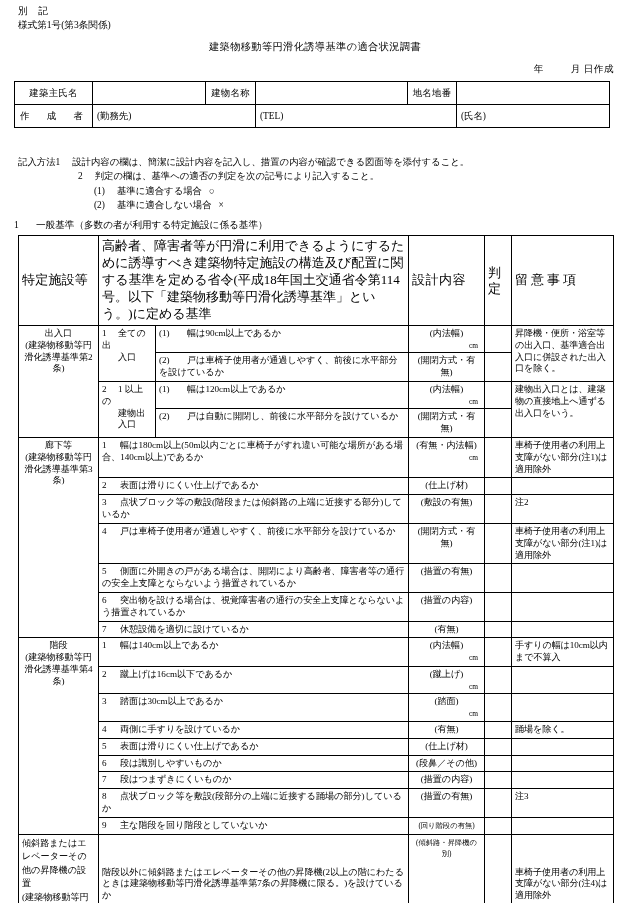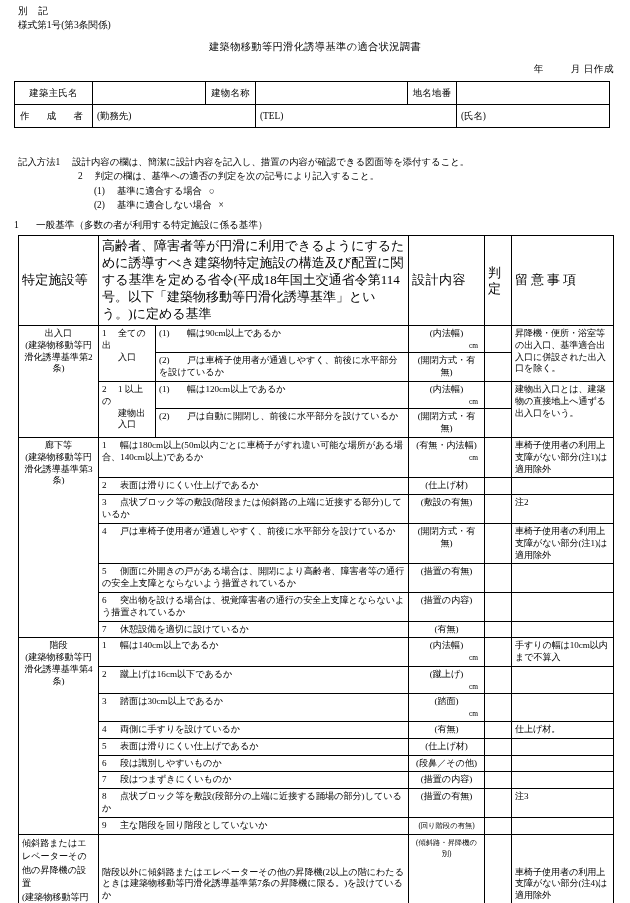--- a/index.html
+++ b/index.html
@@ -406,21 +406,21 @@
         </td>
         <td class="judge"></td>
         <td class="note"></td>
       </tr>
       <tr>
         <td class="crit" colspan="2">
           <span class="n">4</span><span>両側に手すりを設けているか</span>
         </td>
         <td class="design"><span>(有無)</span></td>
         <td class="judge"></td>
-        <td class="note">仕上げ材。</td>
+        <td class="note">踊場を除く。</td>
       </tr>
       <tr>
         <td class="crit" colspan="2">
           <span class="n">5</span><span>表面は滑りにくい仕上げであるか</span>
         </td>
         <td class="design"><span>(仕上げ材)</span></td>
         <td class="judge"></td>
         <td class="note"></td>
       </tr>
       <tr>

